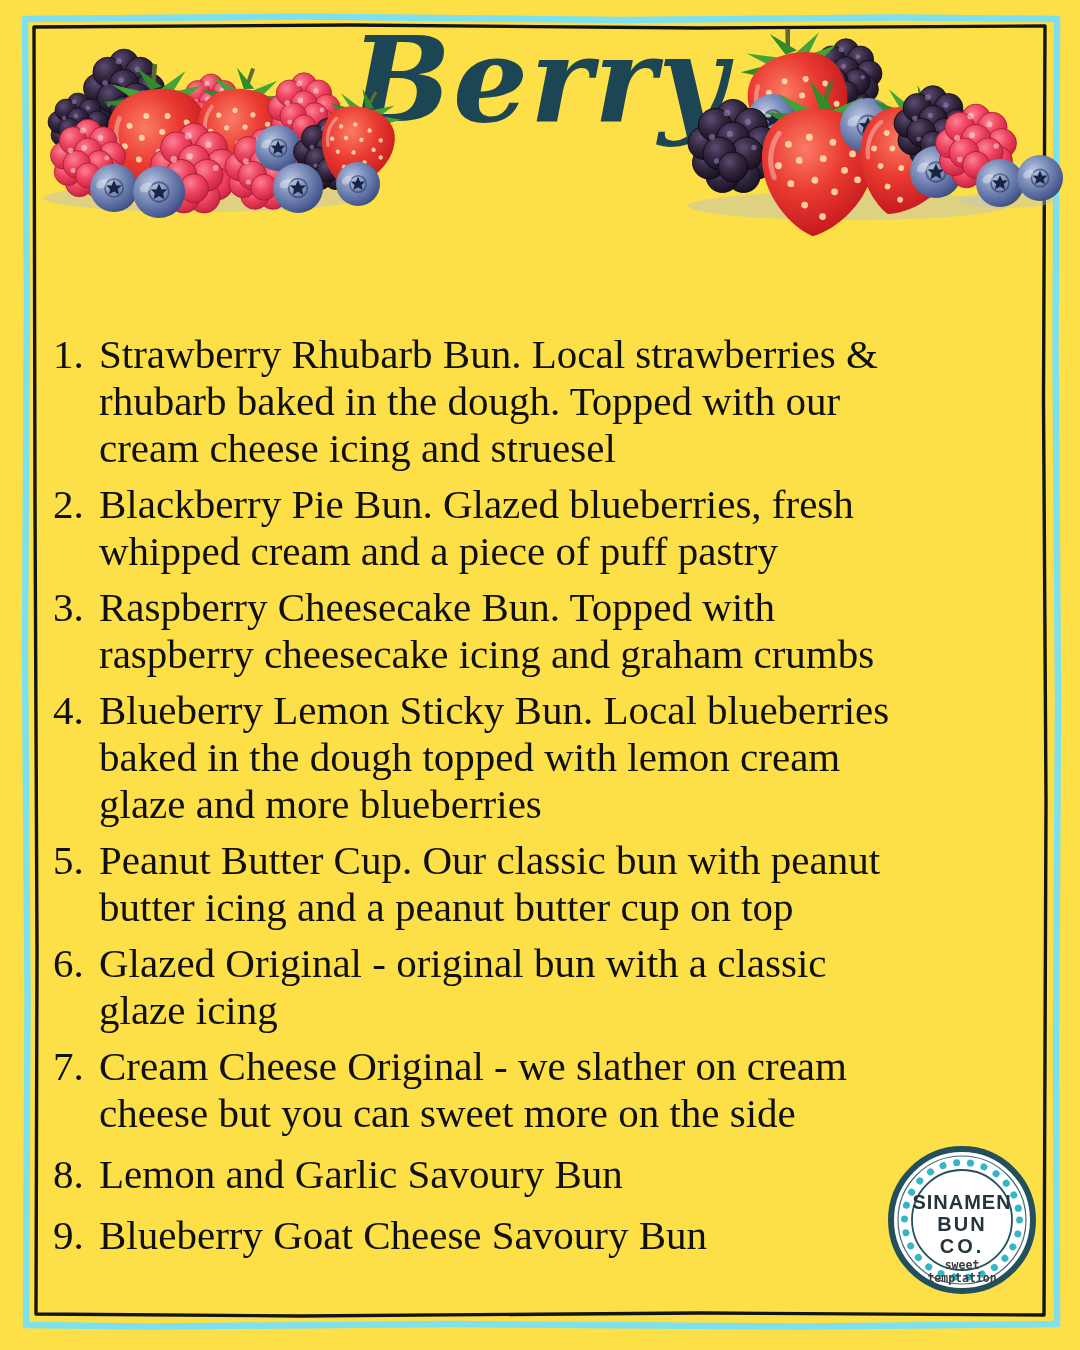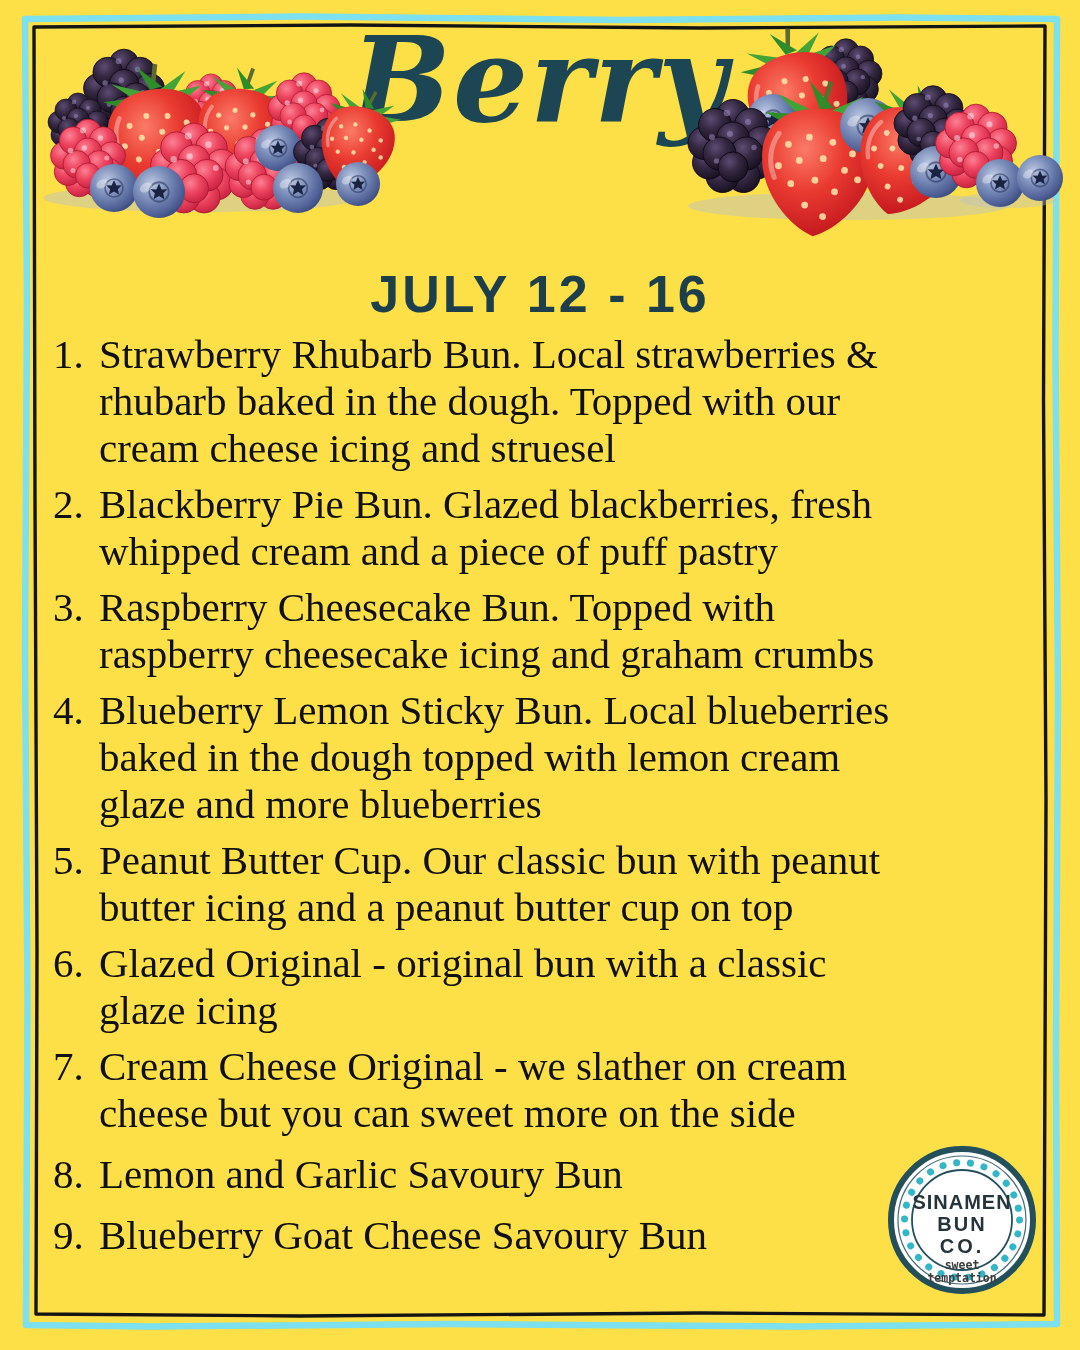--- a/index.html
+++ b/index.html
@@ -182,32 +182,31 @@
     <use href="#blkb" transform="translate(255,98) scale(1.3)"></use>
     <use href="#blueb" transform="translate(258,144) scale(1.3)"></use>
     <use href="#rasp" transform="translate(298,118) scale(1.35)"></use>
     <use href="#blueb" transform="translate(322,155) scale(1.2)"></use>
     <use href="#blueb" transform="translate(362,150) scale(1.15)"></use>
   </svg>
 
   <div class="title-script">
     <div>Berry</div>
   </div>
-  <div class="subtitle">JULY 12 - 16</div>
 
   <ol class="menu">
     <li class="menu-item">
       <span class="num">1.</span>
       <span class="txt">Strawberry Rhubarb Bun. Local strawberries &amp;
 rhubarb baked in the dough. Topped with our
 cream cheese icing and struesel</span>
     </li>
     <li class="menu-item">
       <span class="num">2.</span>
-      <span class="txt">Blackberry Pie Bun. Glazed blackberries, fresh
+      <span class="txt">Blackberry Pie Bun. Glazed blueberries, fresh
 whipped cream and a piece of puff pastry</span>
     </li>
     <li class="menu-item">
       <span class="num">3.</span>
       <span class="txt">Raspberry Cheesecake Bun. Topped with
 raspberry cheesecake icing and graham crumbs</span>
     </li>
     <li class="menu-item">
       <span class="num">4.</span>
       <span class="txt">Blueberry Lemon Sticky Bun. Local blueberries

